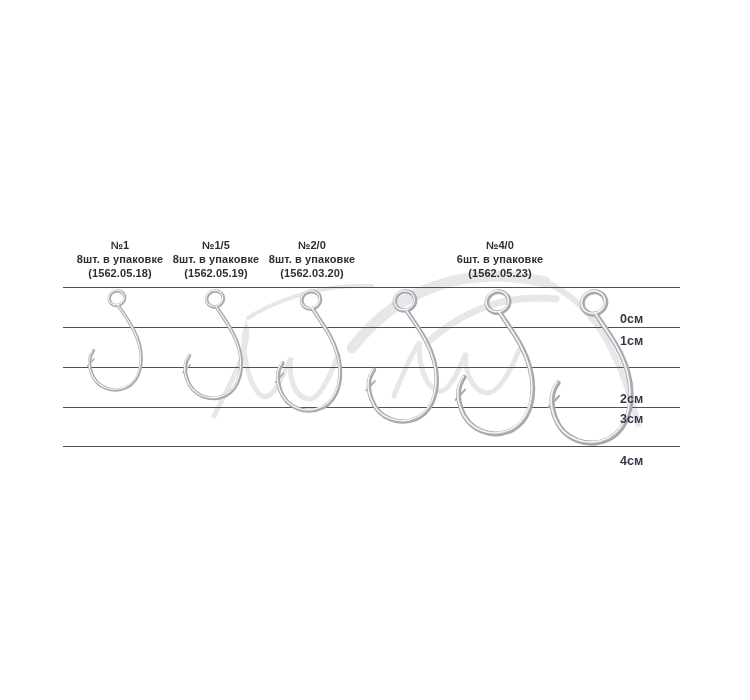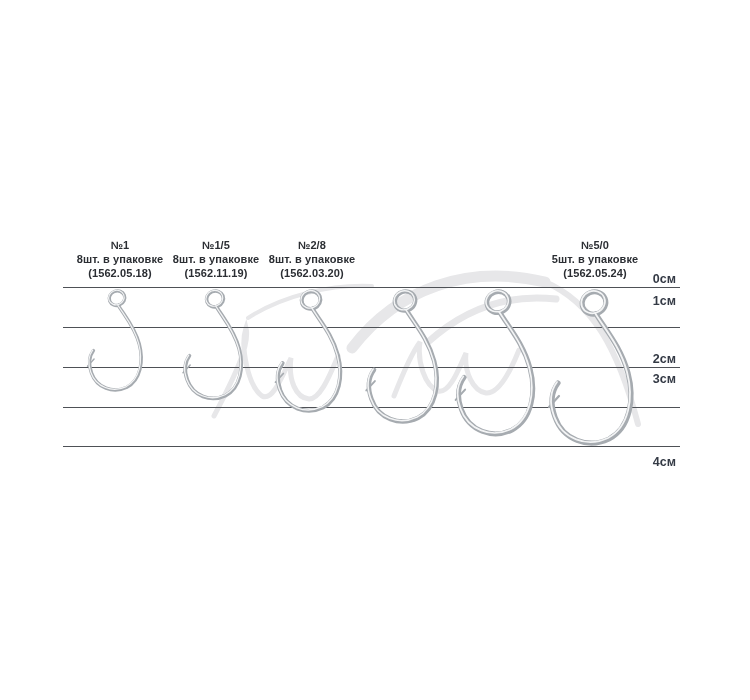--- a/index.html
+++ b/index.html
@@ -15,22 +15,22 @@
     text-align:center;color:#2b2e33;font-size:11px;font-weight:700;
     line-height:14px;letter-spacing:0.1px;white-space:nowrap;
   }
   .col-header span{display:block;}
 
   
   .grid-line{
     position:absolute;left:63px;width:617px;height:1px;background:#4e5156;
   }
   .ruler-label{
-    position:absolute;left:620px;width:56px;text-align:right;
-    color:#343a45;font-size:12.5px;font-weight:700;line-height:14px;
+    position:absolute;left:620px;width:56px;text-align:left;
+    color:#343a45;font-size:12.5px;font-weight:700;line-height:14px;margin-top:40px;
   }
 
   .layer{position:absolute;left:0;top:0;}
 </style>
 </head>
 <body>
 
 <div class="stage">
 
   <svg class="layer" width="750" height="700">
@@ -73,32 +73,32 @@
   </svg>
 
   <div class="col-header" style="left:120px">
     <span>№1</span>
     <span>8шт. в упаковке</span>
     <span>(1562.05.18)</span>
   </div>
   <div class="col-header" style="left:216px">
     <span>№1/5</span>
     <span>8шт. в упаковке</span>
-    <span>(1562.11.19)</span>
+    <span>(1562.05.19)</span>
   </div>
   <div class="col-header" style="left:312px">
-    <span>№2/8</span>
+    <span>№2/0</span>
     <span>8шт. в упаковке</span>
     <span>(1562.03.20)</span>
   </div>
-  <div class="col-header" style="left:595px">
-    <span>№5/0</span>
-    <span>5шт. в упаковке</span>
-    <span>(1562.05.24)</span>
+  <div class="col-header" style="left:500px">
+    <span>№4/0</span>
+    <span>6шт. в упаковке</span>
+    <span>(1562.05.23)</span>
   </div>
 
   <div class="ruler-label" style="top:272px">0см</div>
   <div class="ruler-label" style="top:294px">1см</div>
   <div class="ruler-label" style="top:352px">2см</div>
   <div class="ruler-label" style="top:372px">3см</div>
-  <div class="ruler-label" style="top:455px">4см</div>
+  <div class="ruler-label" style="top:414px">4см</div>
 
 </div>
 
 </body></html>

